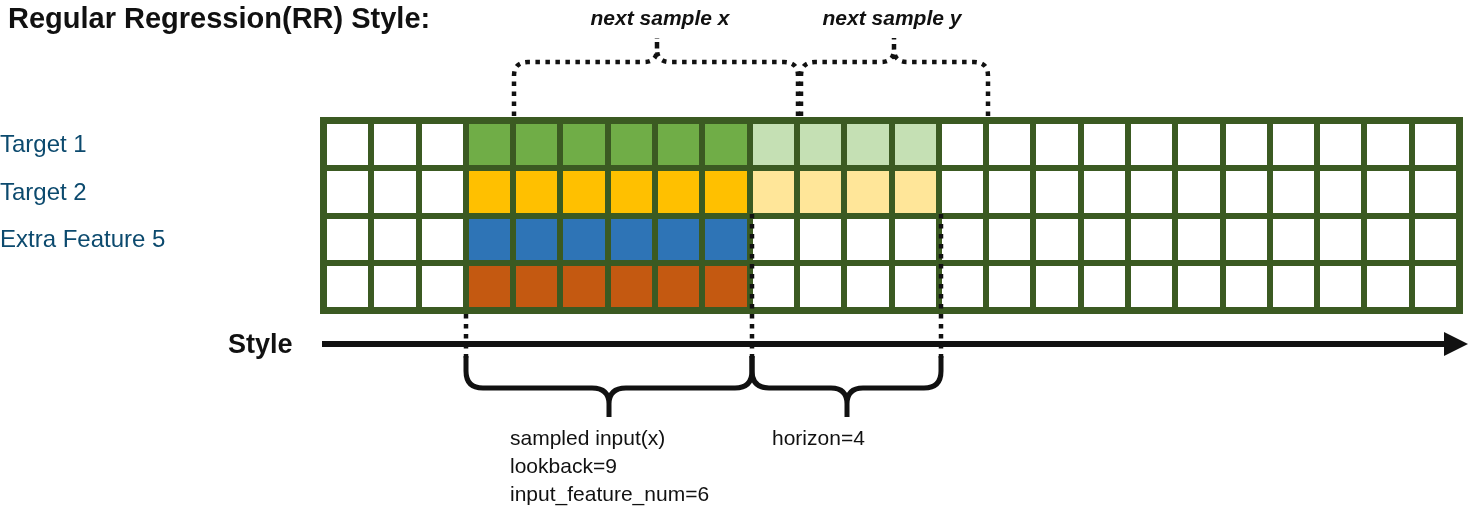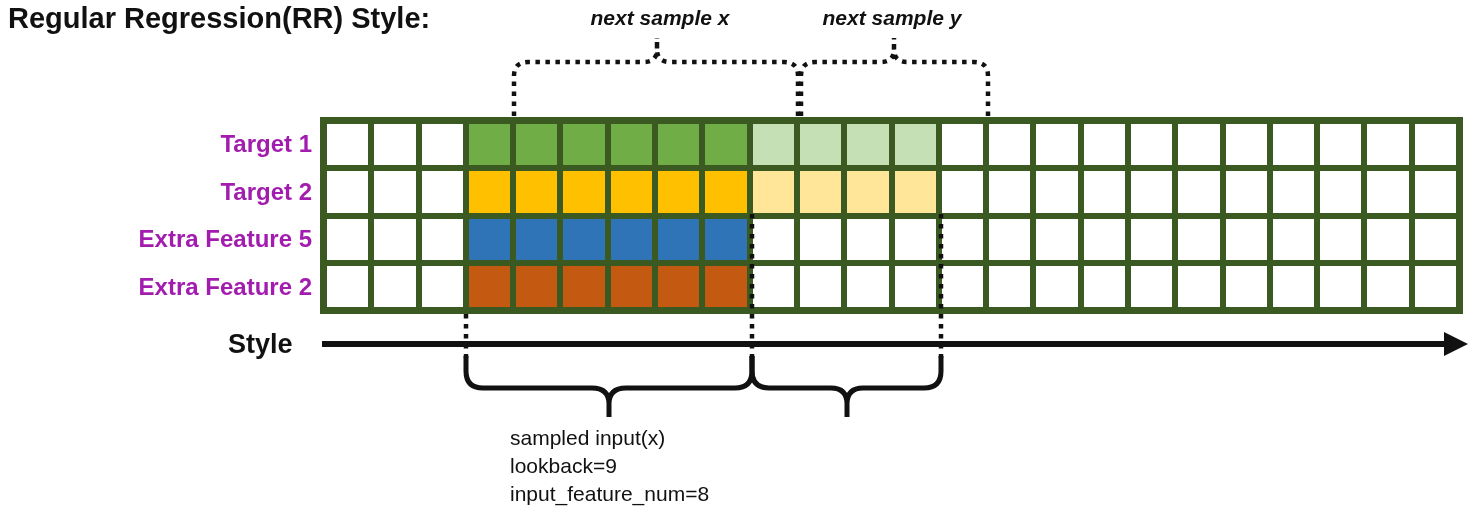--- a/index.html
+++ b/index.html
@@ -30,22 +30,22 @@
     grid-template-columns:repeat(24,1fr);
     grid-template-rows:repeat(4,1fr);
     gap:6px;padding:7px;
   }
   .cell{width:100%;height:100%;}
   #row-labels{
     position:absolute;left:0;top:120px;width:312px;height:192px;
     display:flex;flex-direction:column;
   }
   .row-label{
-    height:47.7px;line-height:47.7px;text-align:right;
-    font-size:24px;font-weight:bold;color:#a21caf;white-space:nowrap;
+    height:47.7px;line-height:47.7px;
+    font-size:24px;font-weight:normal;color:#0c4a6e;white-space:nowrap;
   }
   .time-label{
     position:absolute;left:228px;top:329px;
     font-size:27px;font-weight:bold;color:#111;
   }
   .anno{
     position:absolute;top:424px;
     font-size:21px;font-weight:500;color:#111;
     line-height:28px;white-space:nowrap;
   }
@@ -60,21 +60,20 @@
 
   <div class="title">Regular Regression(RR) Style:</div>
 
   <div class="sample-label" id="lbl-next-y">next sample y</div>
   <div class="sample-label" id="lbl-next-x">next sample x</div>
 
   <div id="row-labels">
     <div class="row-label">Target 1</div>
     <div class="row-label">Target 2</div>
     <div class="row-label">Extra Feature 5</div>
-    <div class="row-label">Extra Feature 2</div>
   </div>
 
   <div id="grid" style="background: rgb(59, 90, 34);">
       <div class="cell" style="background: rgb(255, 255, 255);"></div>
       <div class="cell" style="background: rgb(255, 255, 255);"></div>
       <div class="cell" style="background: rgb(255, 255, 255);"></div>
       <div class="cell" style="background: rgb(112, 173, 71);"></div>
       <div class="cell" style="background: rgb(112, 173, 71);"></div>
       <div class="cell" style="background: rgb(112, 173, 71);"></div>
       <div class="cell" style="background: rgb(112, 173, 71);"></div>
@@ -167,24 +166,25 @@
       <div class="cell" style="background: rgb(255, 255, 255);"></div>
       <div class="cell" style="background: rgb(255, 255, 255);"></div>
       <div class="cell" style="background: rgb(255, 255, 255);"></div>
     </div>
 
   <div class="time-label">Style</div>
 
   <div class="anno" id="anno-input">
     <div>sampled input(x)</div>
     <div>lookback=9</div>
-    <div>input_feature_num=8</div>
+    <div>input_feature_num=6</div>
   </div>
 
   <div class="anno" id="anno-output">
+    <div>horizon=4</div>
   </div>
 
   <svg id="overlay" width="1476" height="516" viewBox="0 0 1476 516">
 
     <path d="M514,116 L514,76 Q514,62 528,62 L644,62 Q657,62 657,49 L657,38
              M798,116 L798,76 Q798,62 784,62 L670,62 Q657,62 657,49 L657,38" fill="none" stroke="#111" stroke-width="4.5" stroke-dasharray="4.5 5.5"></path>
 
     <path d="M801,116 L801,76 Q801,62 815,62 L881,62 Q894,62 894,49 L894,38
              M988,116 L988,76 Q988,62 974,62 L907,62 Q894,62 894,49 L894,38" fill="none" stroke="#111" stroke-width="4.5" stroke-dasharray="4.5 5.5"></path>
 

